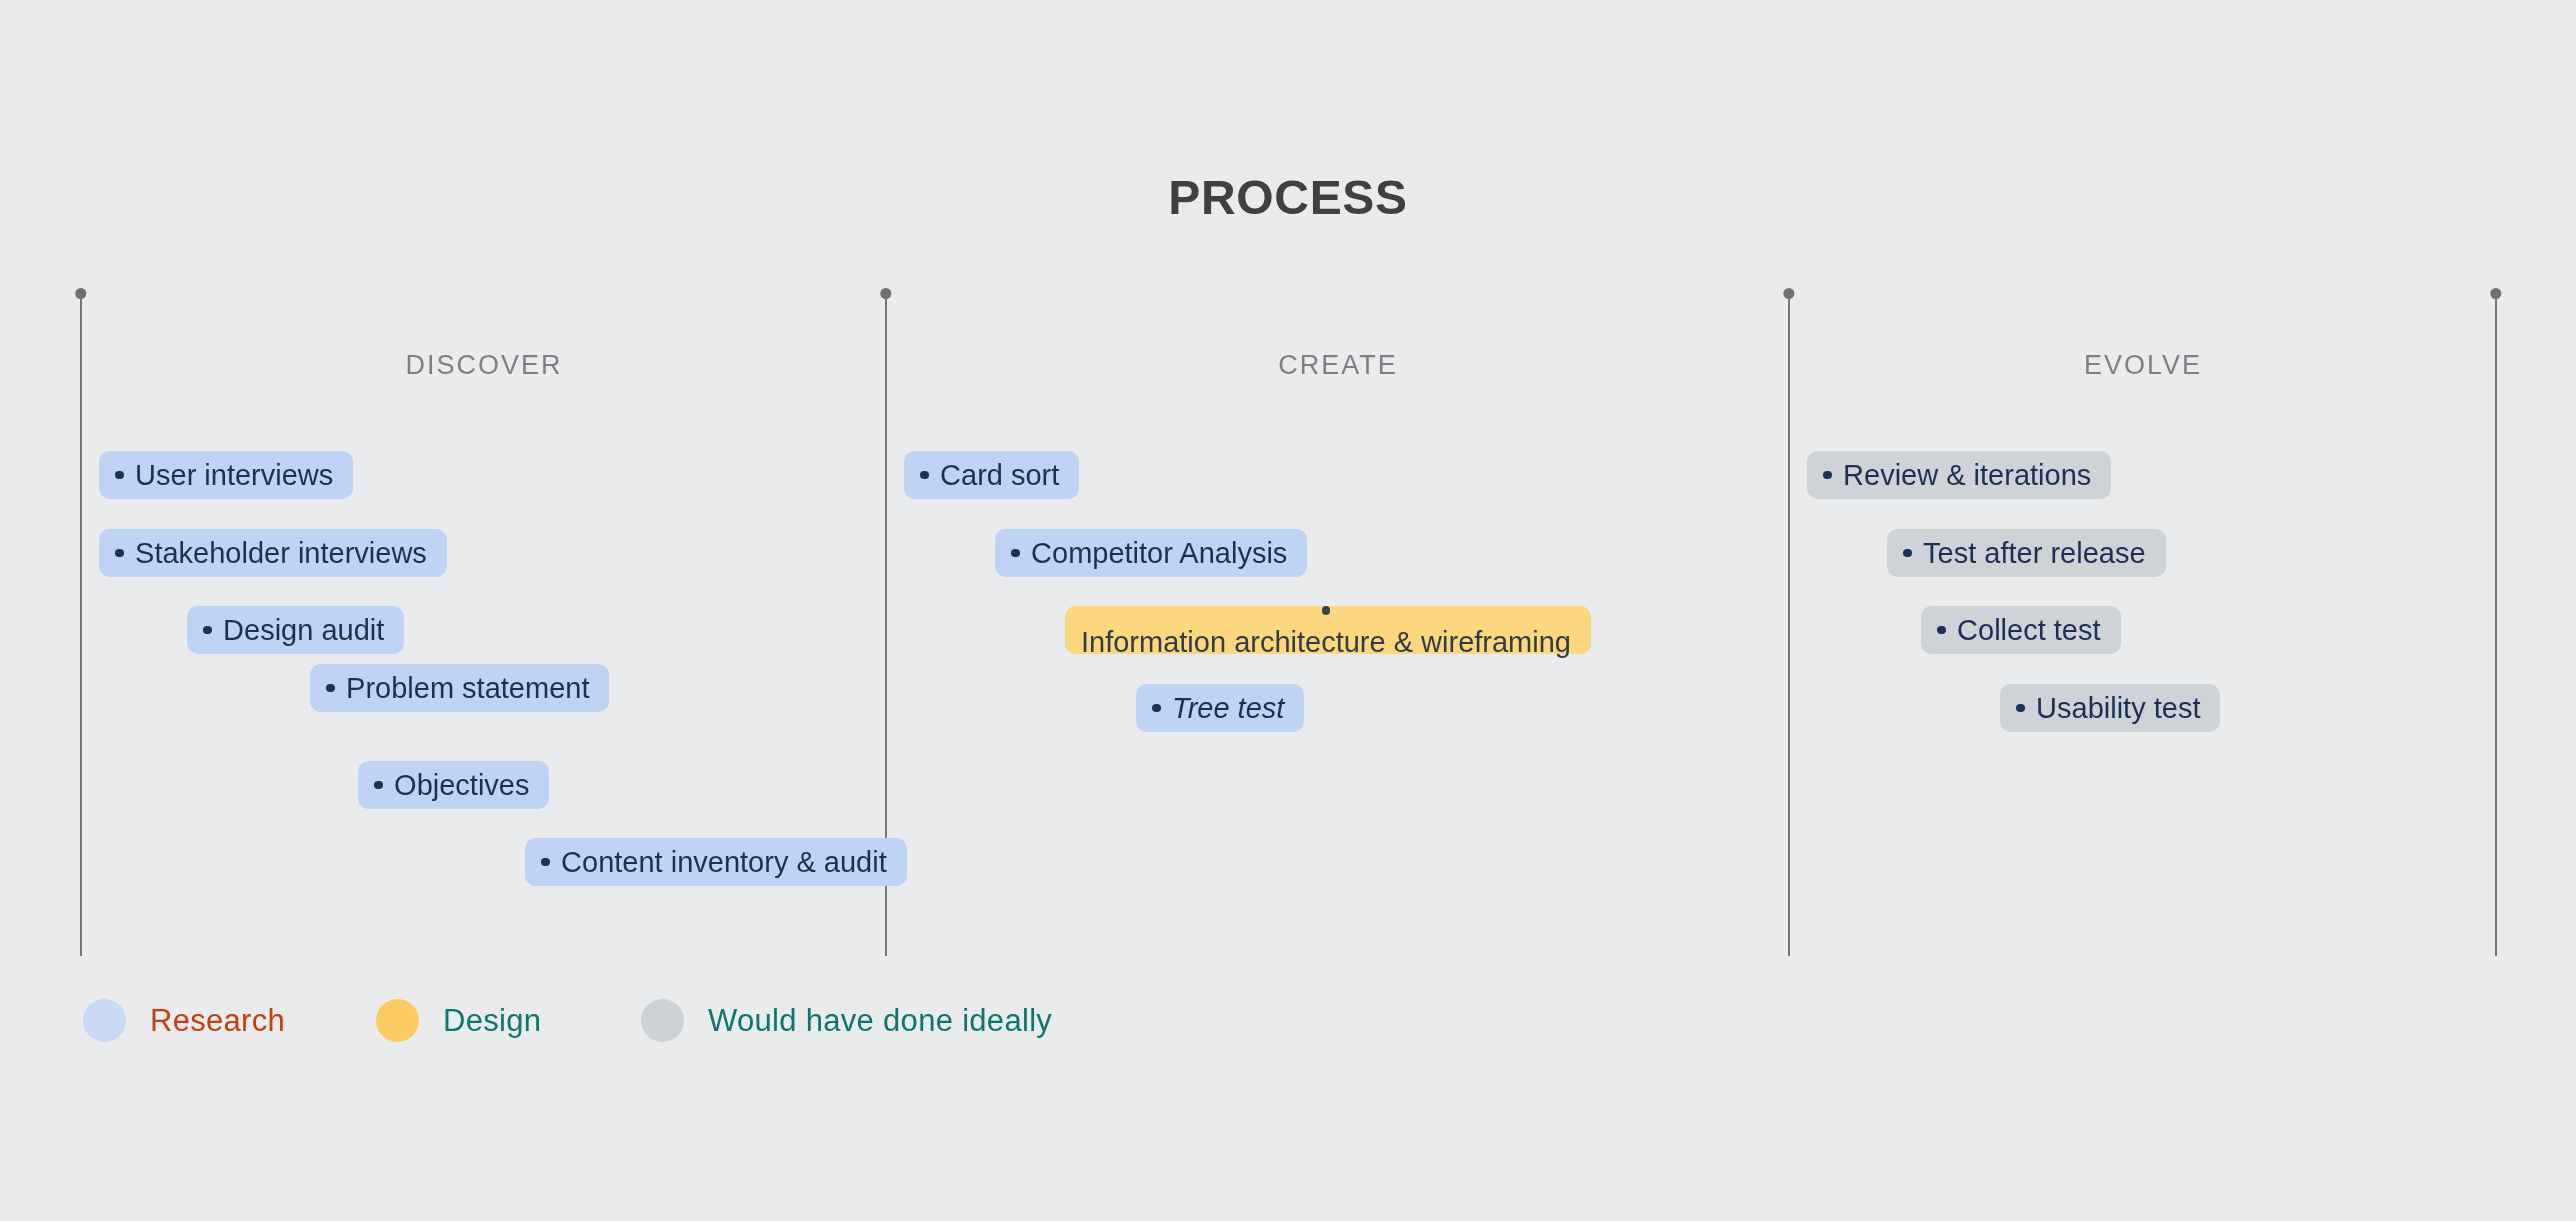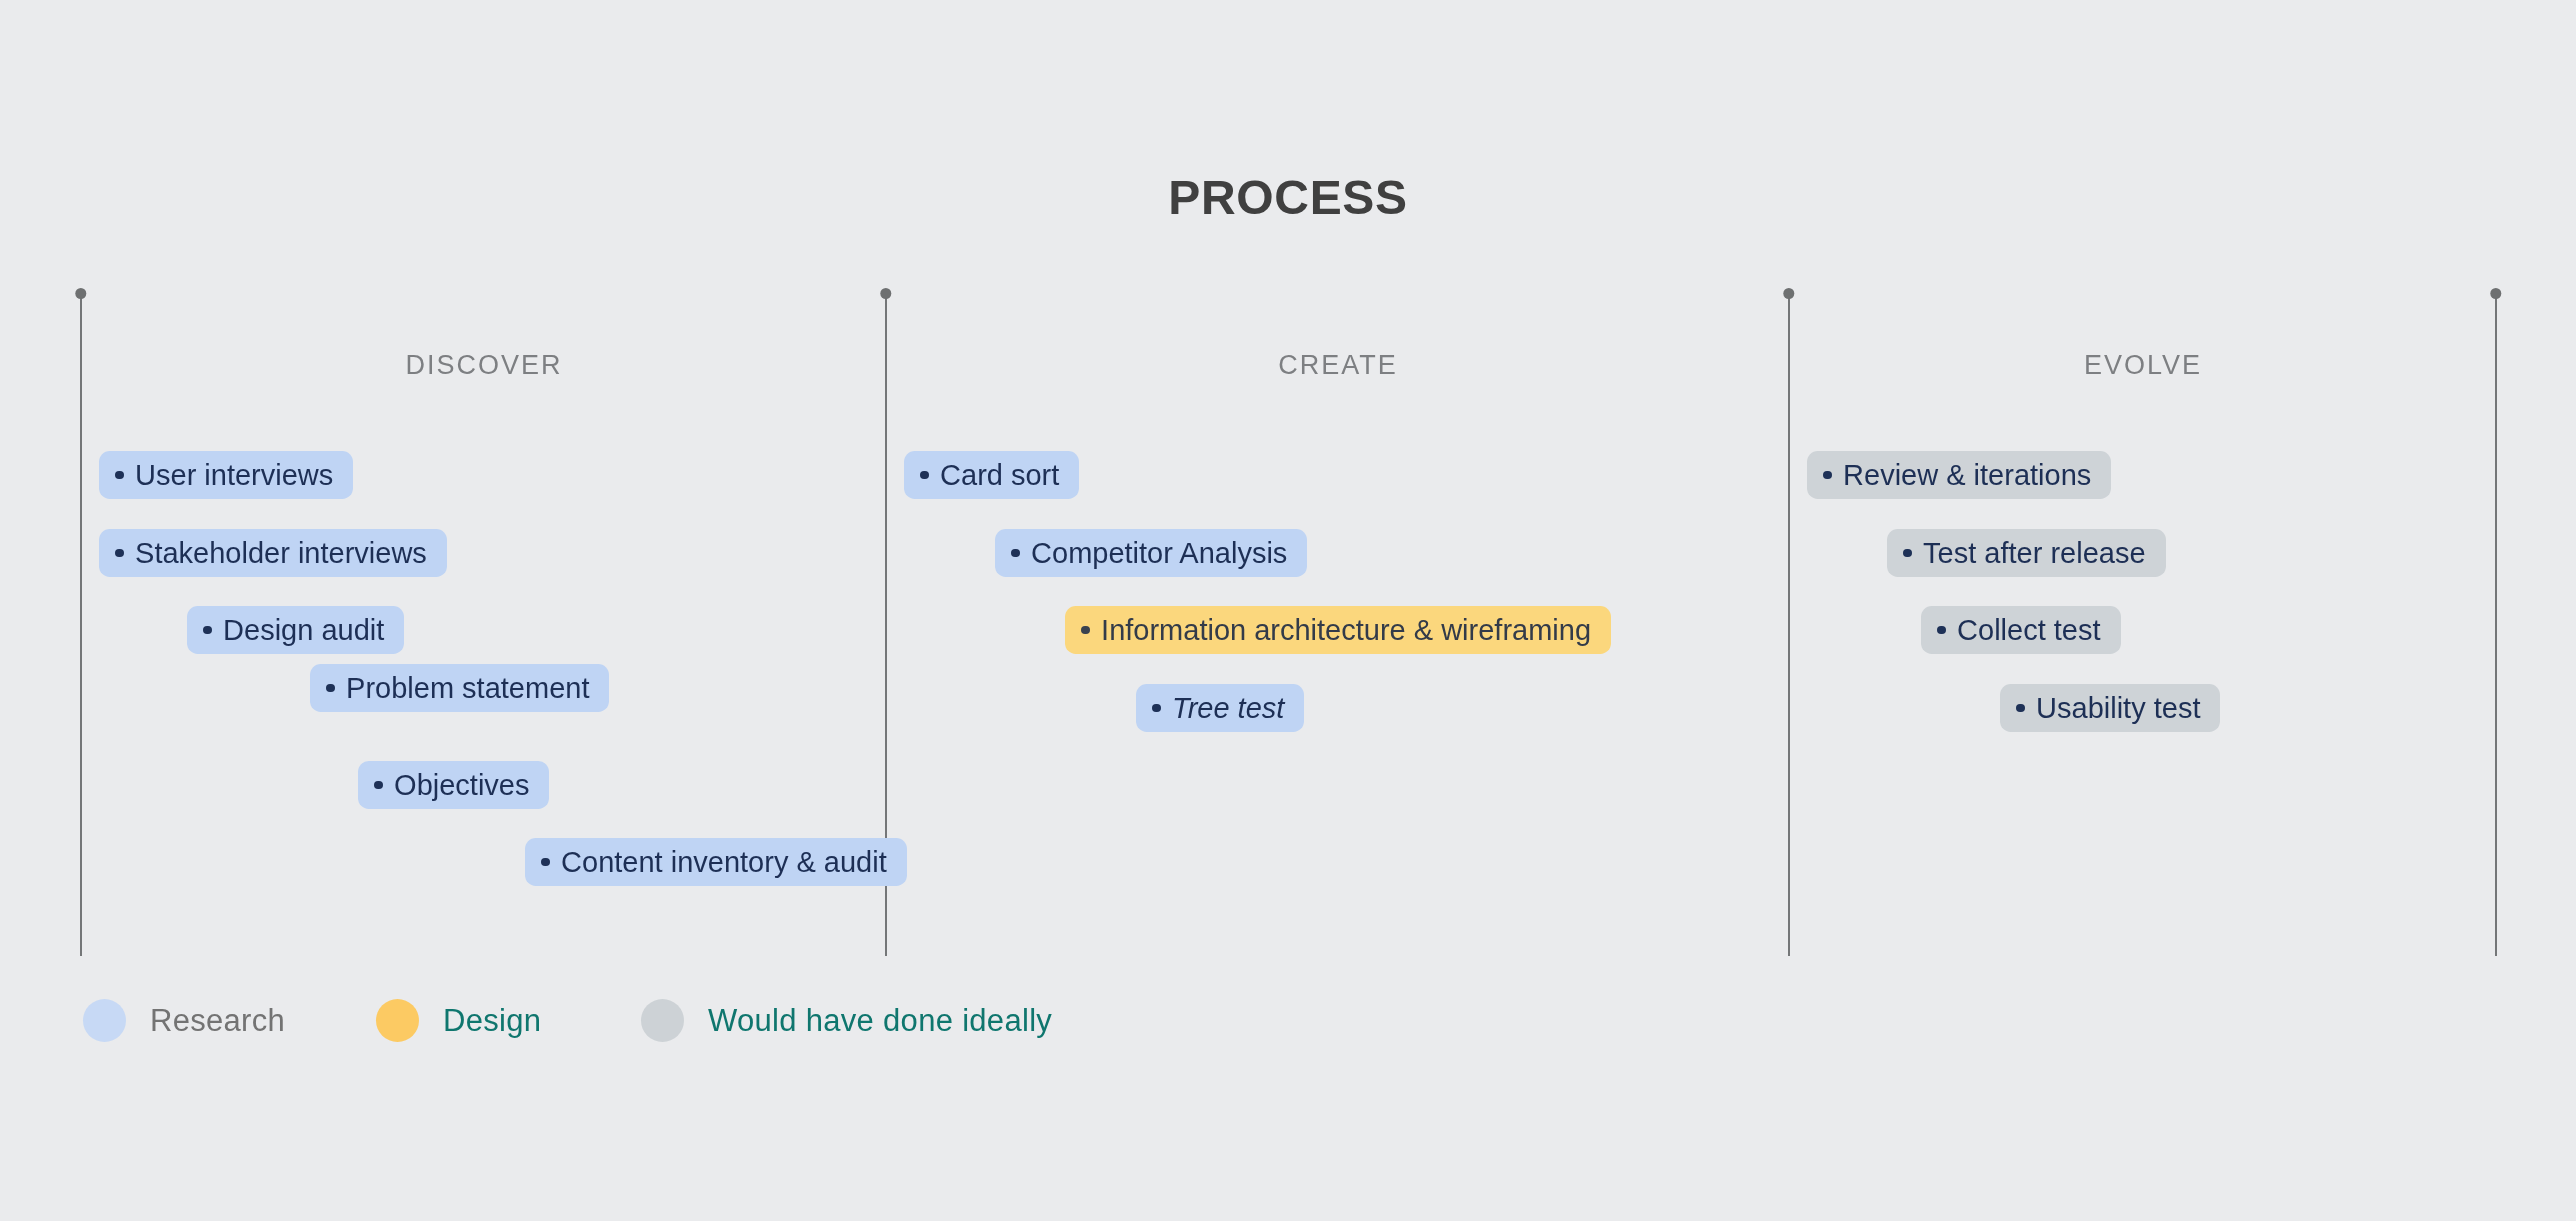--- a/index.html
+++ b/index.html
@@ -93,21 +93,21 @@
   }
   .legend-item .swatch.research { background: #c7d9f5; }
   .legend-item .swatch.design   { background: #fcca63; }
   .legend-item .swatch.ideal    { background: #cdd2d6; }
   .legend-item .legend-label {
     font-size: 31px;
     letter-spacing: 0.3px;
     color: #0f766e;
     white-space: nowrap;
   }
-  .legend-item .legend-label.research { color: #737373; }
+  .legend-item .legend-label.research { color: #c2410c; }
 </style>
 </head>
 <body>
 
 <div class="canvas">
 
   <div class="page-title">PROCESS</div>
 
   <div class="divider d1">
     <span class="tdot"></span>
@@ -152,21 +152,21 @@
         <span>Content inventory &amp; audit</span>
       </div>
       <div class="chip research" style="left: 904px; top: 451px;">
         <span class="bullet"></span>
         <span>Card sort</span>
       </div>
       <div class="chip research" style="left: 995px; top: 529px;">
         <span class="bullet"></span>
         <span>Competitor Analysis</span>
       </div>
-      <div class="chip design" style="left: 1065px; top: 606px;">
+      <div class="chip design" style="left: 1065px; top: 606px; flex-direction: column;">
         <span class="bullet"></span>
         <span>Information architecture &amp; wireframing</span>
       </div>
       <div class="chip research" style="left: 1136px; top: 684px; font-style: italic;">
         <span class="bullet"></span>
         <span>Tree test</span>
       </div>
       <div class="chip ideal" style="left: 1807px; top: 451px;">
         <span class="bullet"></span>
         <span>Review &amp; iterations</span>

